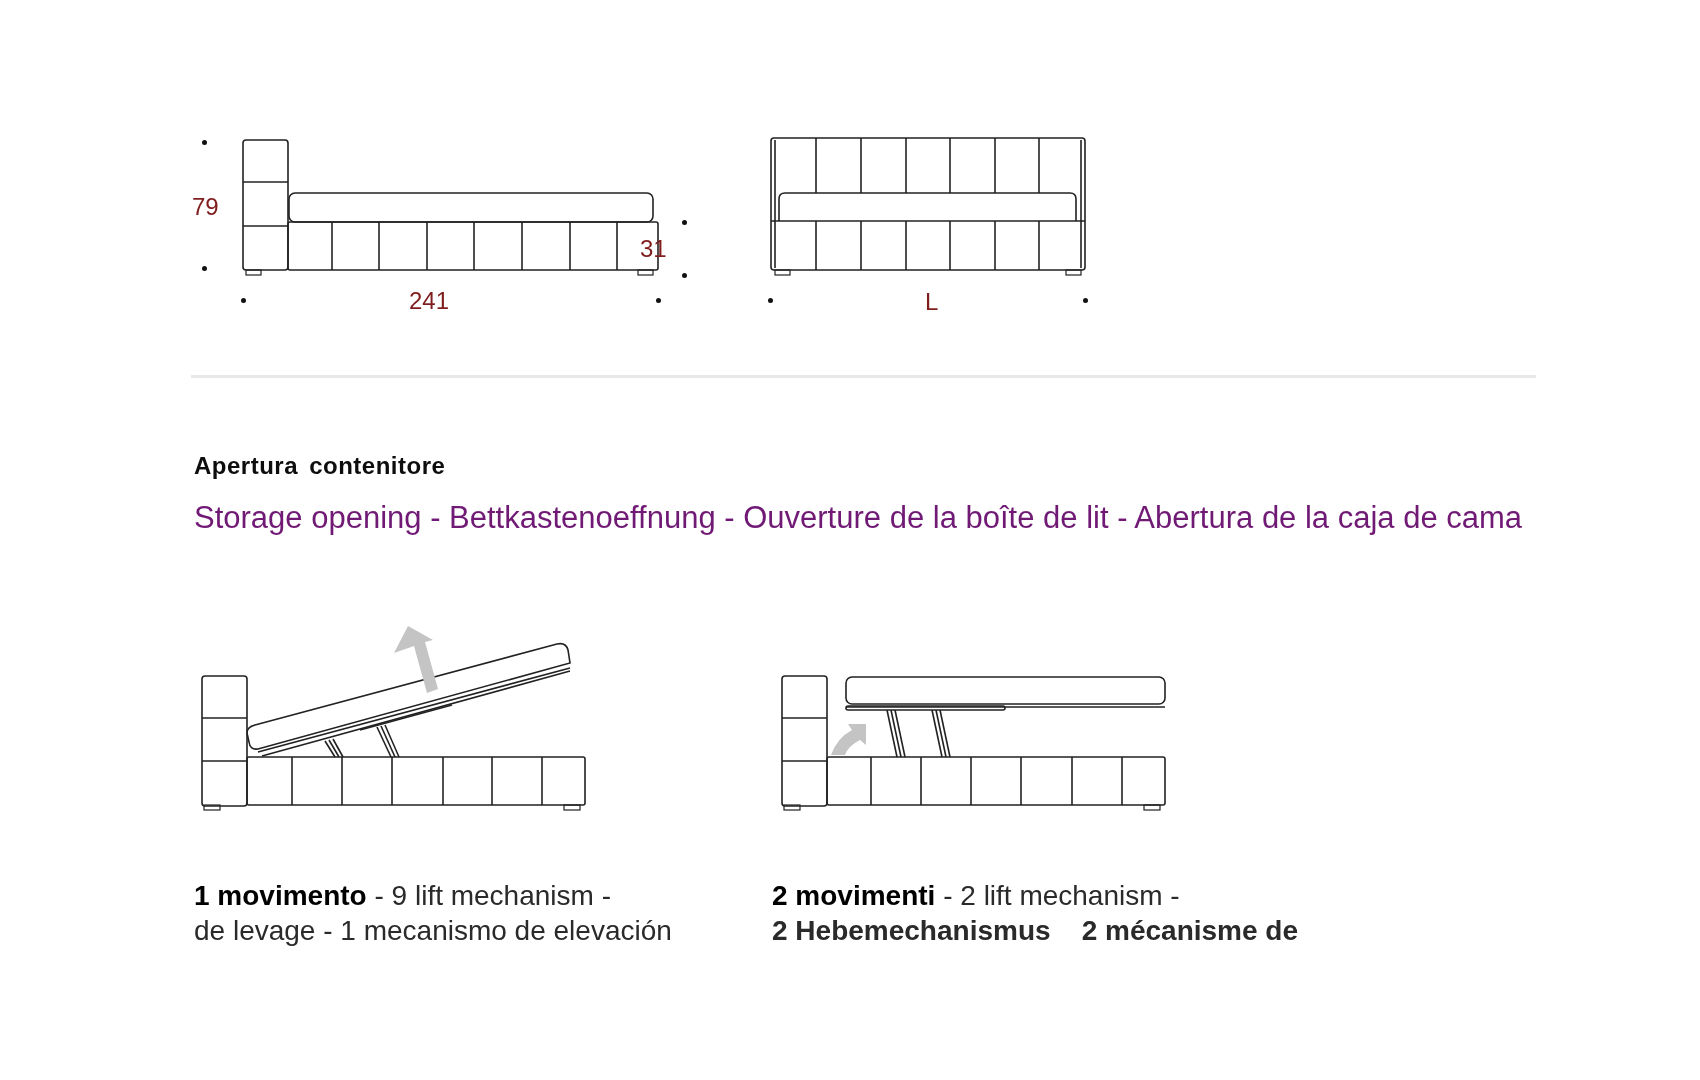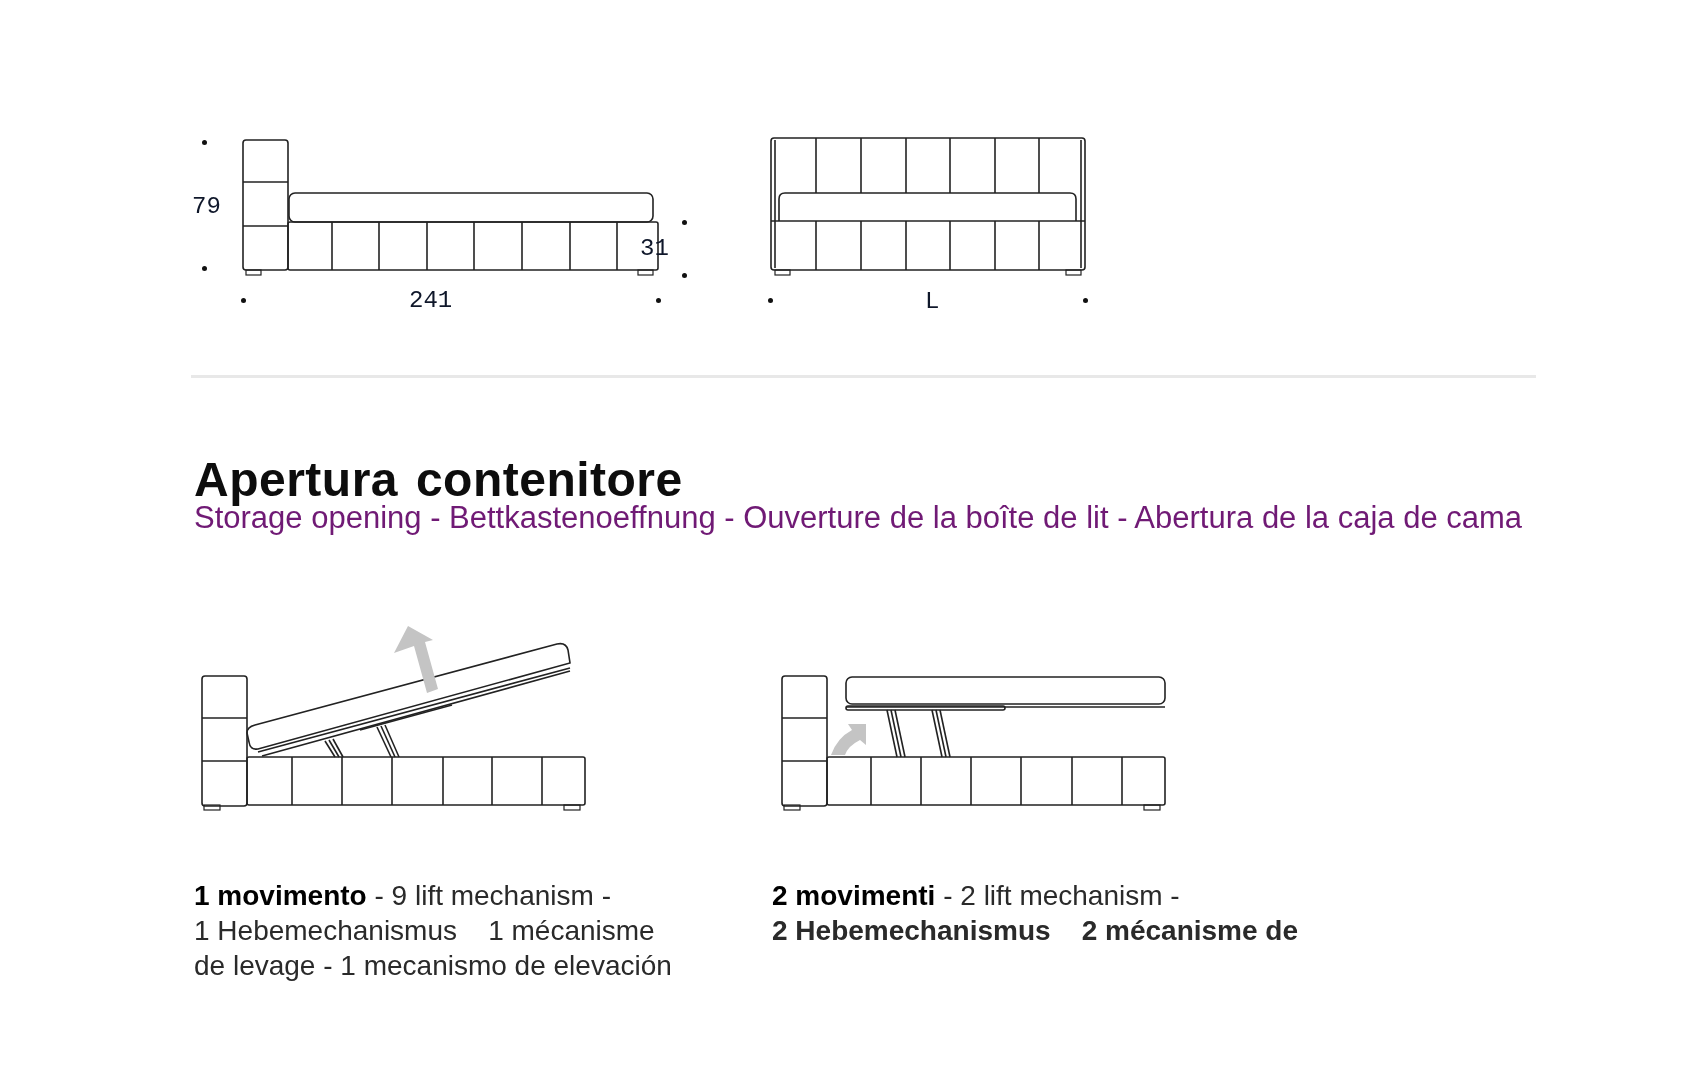--- a/index.html
+++ b/index.html
@@ -1,21 +1,21 @@
 <!DOCTYPE html>
 <html><head>
 <meta charset="utf-8">
 <style>
   html, body { margin:0; padding:0; background:#ffffff; }
   body { width:1700px; height:1080px; position:relative; overflow:hidden; font-family:"Liberation Sans", sans-serif; color:#1a1a1a; }
   svg.drawing { position:absolute; overflow:visible; }
-  .dim-label { position:absolute; font-size:24px; color:#0f172a; line-height:1;font-family:Liberation Mono, monospace; }
+  .dim-label { position:absolute; font-size:24px; color:#7f1d1d; line-height:1; }
   .dot { position:absolute; width:5px; height:5px; border-radius:50%; background:#111; }
   .divider { position:absolute; left:191px; top:375px; width:1345px; height:3px; background:#e8e8e8; }
-  .section-title { position:absolute; left:194px; top:452px; font-size:48px; font-weight:bold; color:#0d0d0d; letter-spacing:0.5px; word-spacing:4px; }
+  .section-title { position:absolute; left:194px; top:452px; font-size:24px; font-weight:bold; color:#0d0d0d; letter-spacing:0.5px; word-spacing:4px; }
   .section-subtitle { position:absolute; left:194px; top:500px; font-size:31px; color:#701a75; white-space:nowrap; }
   .caption { position:absolute; top:878px; font-size:28px; line-height:35px; color:#2a2a2a; }
   .caption b { color:#000000; }
   .caption .line { display:block; white-space:nowrap; }
 </style>
 </head>
 <body>
 
 <div>
   <svg class="drawing" style="left:0;top:0;" width="1700" height="400" viewBox="0 0 1700 400">
@@ -118,21 +118,20 @@
       <line x1="333" y1="739" x2="343" y2="757"></line>
       <line x1="377" y1="727" x2="391" y2="757"></line>
       <line x1="381" y1="726" x2="395" y2="757"></line>
       <line x1="385" y1="725" x2="399" y2="757"></line>
     </g>
 
     <polygon points="414,646 427,693 438,689 425,642 433,640 408,626 394,653" fill="#c4c4c4"></polygon>
   </svg>
   <div class="caption" style="left:194px;">
     <span class="line"><b>1 movimento</b><span> -  9 lift mechanism -</span></span>
-    <span class="line" style="white-space:pre;">1 Hebemechanismus    1 mécanisme</span>
     <span class="line">de levage - 1 mecanismo de elevación</span>
   </div>
 </div>
 
 <div>
   <svg class="drawing" style="left:0;top:0;" width="1700" height="1080" viewBox="0 0 1700 1080">
     <g fill="none" stroke="#222" stroke-width="1.6">
 
       <rect x="782" y="676" width="45" height="130" rx="3"></rect>
       <line x1="782" y1="718" x2="827" y2="718"></line>

